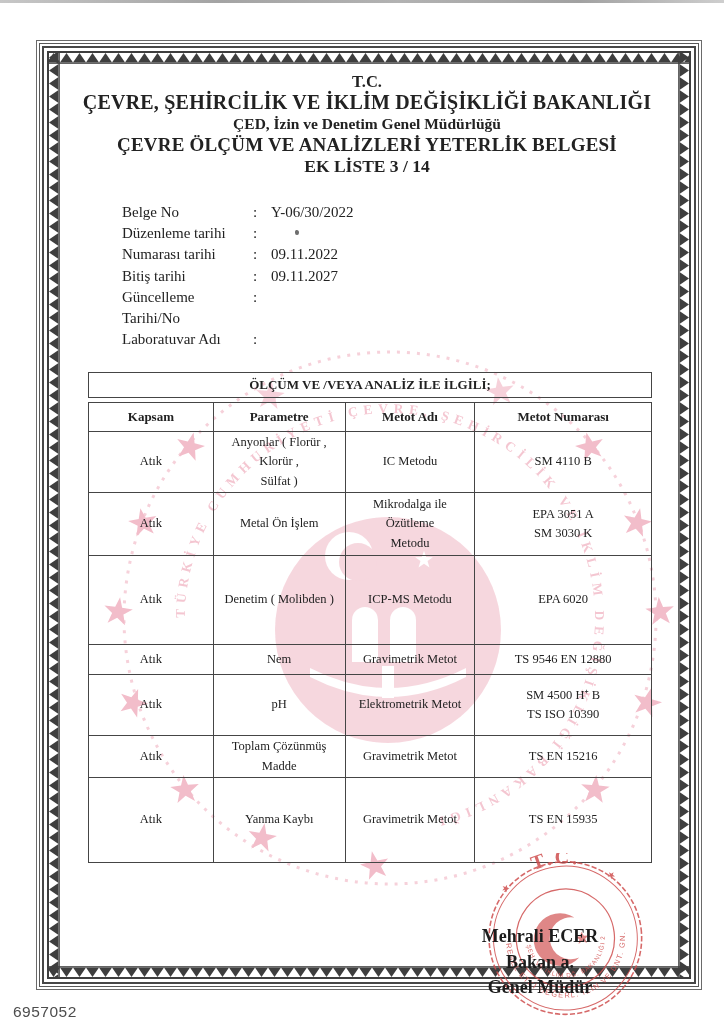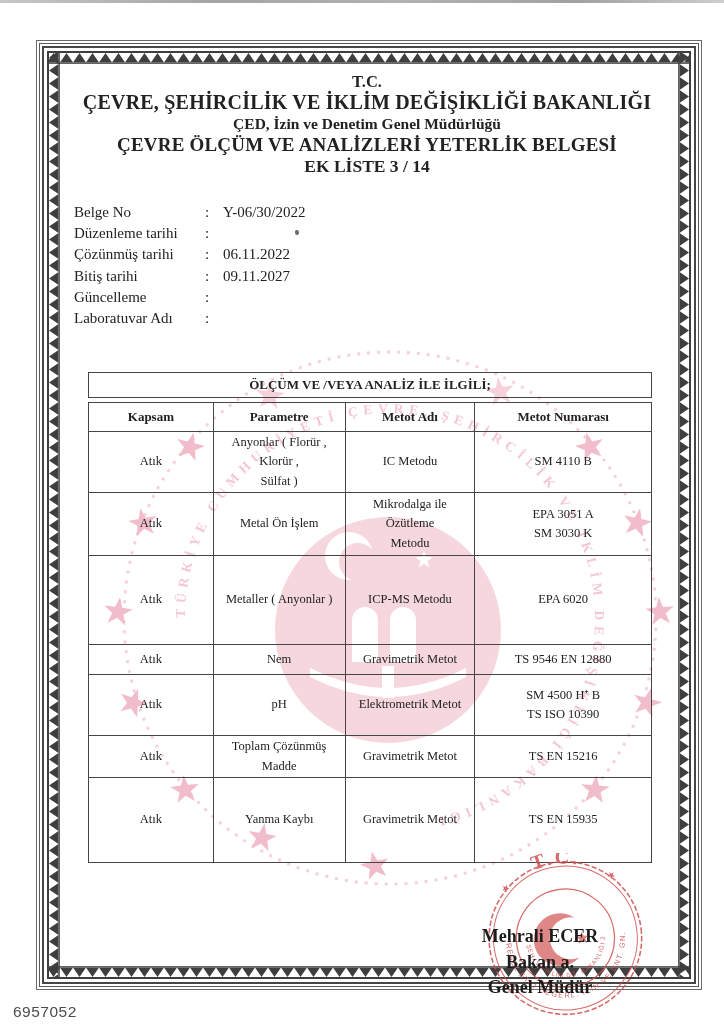--- a/index.html
+++ b/index.html
@@ -20,21 +20,21 @@
   .zz.right{top:0;right:0;height:100%;width:14px;}
   
   .header{position:absolute;top:71px;left:50px;right:40px;text-align:center;font-weight:bold;z-index:2;}
   .h-tc{font-size:16.5px;line-height:21px;}
   .h-ministry{font-size:20px;line-height:21px;letter-spacing:.2px;}
   .h-directorate{font-size:15.5px;line-height:21px;}
   .h-certificate{font-size:19px;line-height:22px;letter-spacing:.2px;}
   .h-annex{font-size:17.5px;line-height:21px;}
   
   .fields{position:absolute;top:202px;left:74px;z-index:2;font-size:15px;}
-  .field-row{display:flex;line-height:21.2px;}
+  .field-row{display:flex;line-height:21.2px;margin-left:48px;}
   .f-label{width:131px;}
   .f-colon{width:18px;}
   .f-value{white-space:nowrap;}
   .dot-artifact{position:absolute;left:295px;top:230px;width:4px;height:5px;background:#4a4a4a;border-radius:40% 60% 50% 50%;opacity:.8;z-index:2;}
   
   .tbl-title{position:absolute;left:88px;top:372px;width:564px;height:26px;box-sizing:border-box;
              border:1px solid #454545;display:flex;align-items:center;justify-content:center;
              font-weight:bold;font-size:13px;z-index:2;background:transparent;}
   table.analysis{position:absolute;left:88px;top:402px;width:564px;border-collapse:collapse;z-index:2;}
   table.analysis th,table.analysis td{border:1px solid #454545;text-align:center;vertical-align:middle;
@@ -162,32 +162,37 @@
       <span class="f-label">Belge No</span>
       <span class="f-colon">:</span>
       <span class="f-value">Y-06/30/2022</span>
     </div>
     <div class="field-row">
       <span class="f-label">Düzenleme tarihi</span>
       <span class="f-colon">:</span>
       <span class="f-value"></span>
     </div>
     <div class="field-row">
-      <span class="f-label">Çözünmüş tarihi</span>
-      <span class="f-colon">:</span>
-      <span class="f-value">06.11.2022</span>
+      <span class="f-label">Numarası tarihi</span>
+      <span class="f-colon">:</span>
+      <span class="f-value">09.11.2022</span>
     </div>
     <div class="field-row">
       <span class="f-label">Bitiş tarihi</span>
       <span class="f-colon">:</span>
       <span class="f-value">09.11.2027</span>
     </div>
     <div class="field-row">
       <span class="f-label">Güncelleme</span>
       <span class="f-colon">:</span>
+      <span class="f-value"></span>
+    </div>
+    <div class="field-row">
+      <span class="f-label">Tarihi/No</span>
+      <span class="f-colon"></span>
       <span class="f-value"></span>
     </div>
     <div class="field-row">
       <span class="f-label">Laboratuvar Adı</span>
       <span class="f-colon">:</span>
     </div>
   </div>
   <div class="dot-artifact"></div>
 
   <div class="tbl-title">ÖLÇÜM VE /VEYA ANALİZ İLE İLGİLİ;</div>
@@ -218,21 +223,21 @@
       <tr class="r2">
         <td>Atık</td>
         <td>Metal Ön İşlem</td>
         <td class="lh18">Mikrodalga ile Özütleme
 Metodu</td>
         <td class="lh23">EPA 3051 A
 SM 3030 K</td>
       </tr>
       <tr class="r3">
         <td>Atık</td>
-        <td>Metaller ( Anyonlar )</td>
+        <td>Denetim ( Molibden )</td>
         <td class="vtop">ICP-MS Metodu</td>
         <td>EPA 6020</td>
       </tr>
       <tr class="r4">
         <td>Atık</td>
         <td>Nem</td>
         <td>Gravimetrik Metot</td>
         <td>TS 9546 EN 12880</td>
       </tr>
       <tr class="r5">

